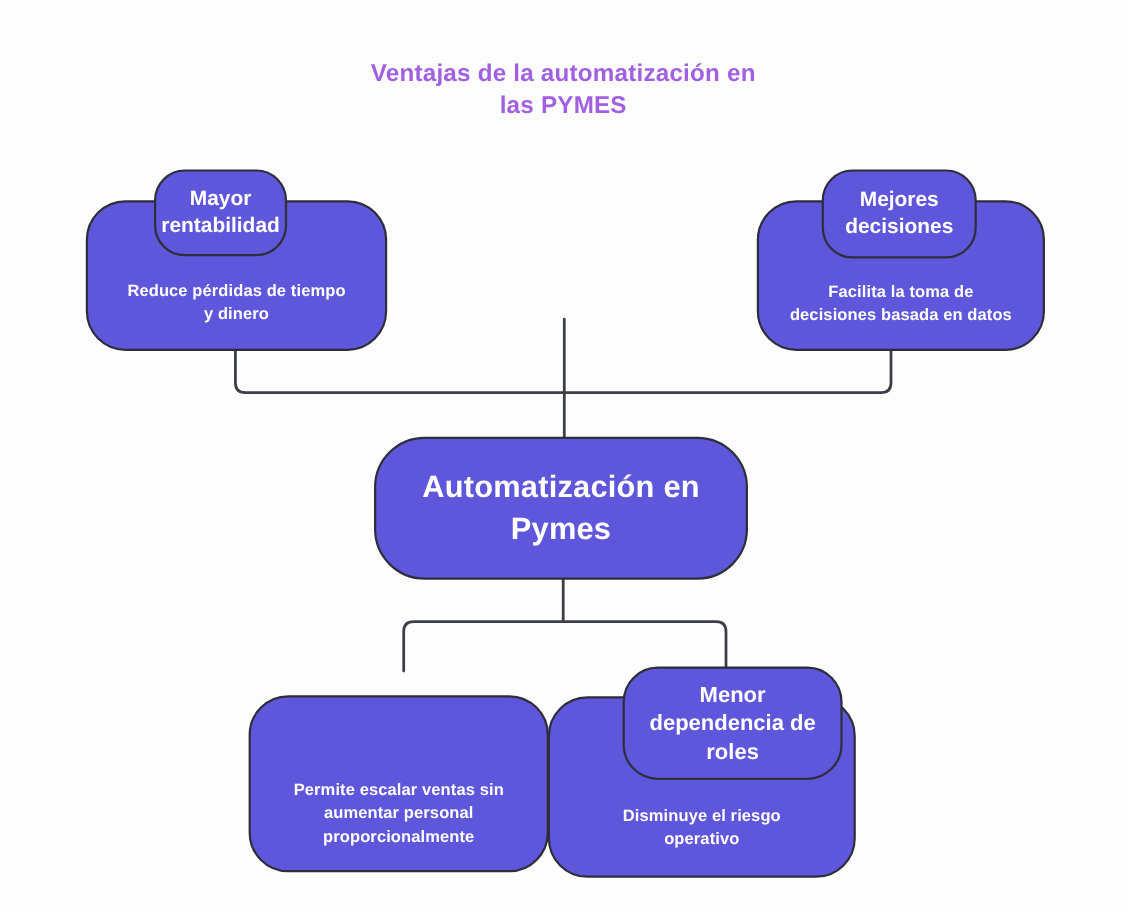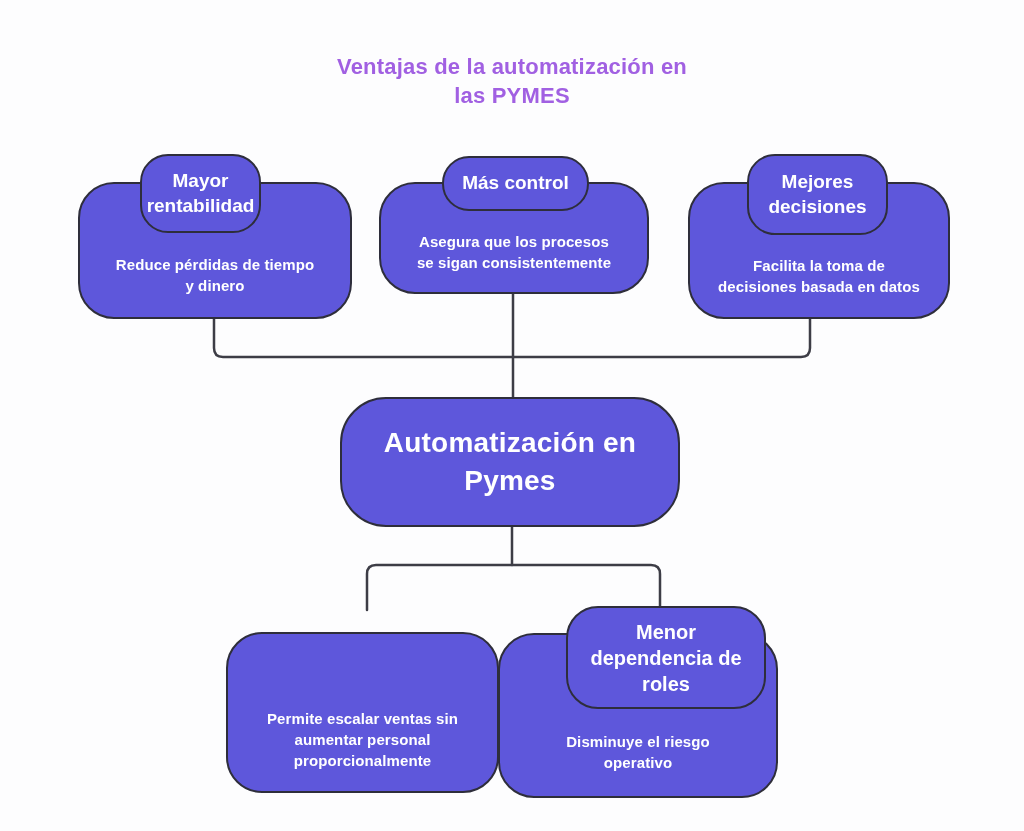--- a/index.html
+++ b/index.html
@@ -100,27 +100,20 @@
 
   <div class="node-main" style="left:78px; top:182px; width:274px; height:137px; padding-top:48px;">
     <div class="node-desc">Reduce pérdidas de tiempo
 y dinero</div>
   </div>
   <div class="node-head" style="left:140px; top:154px; width:121px; height:79px;">
     <span>Mayor
 rentabilidad</span>
   </div>
 
-  <div class="node-main" style="left:379px; top:182px; width:270px; height:112px; padding-top:28px;">
-    <div class="node-desc">Asegura que los procesos
-se sigan consistentemente</div>
-  </div>
-  <div class="node-head" style="left:442px; top:156px; width:147px; height:55px; border-radius:27px;">
-    <span>Más control</span>
-  </div>
 
   <div class="node-main" style="left:688px; top:182px; width:262px; height:137px; padding-top:50px;">
     <div class="node-desc">Facilita la toma de
 decisiones basada en datos</div>
   </div>
   <div class="node-head" style="left:747px; top:154px; width:141px; height:81px;">
     <span>Mejores
 decisiones</span>
   </div>
 

